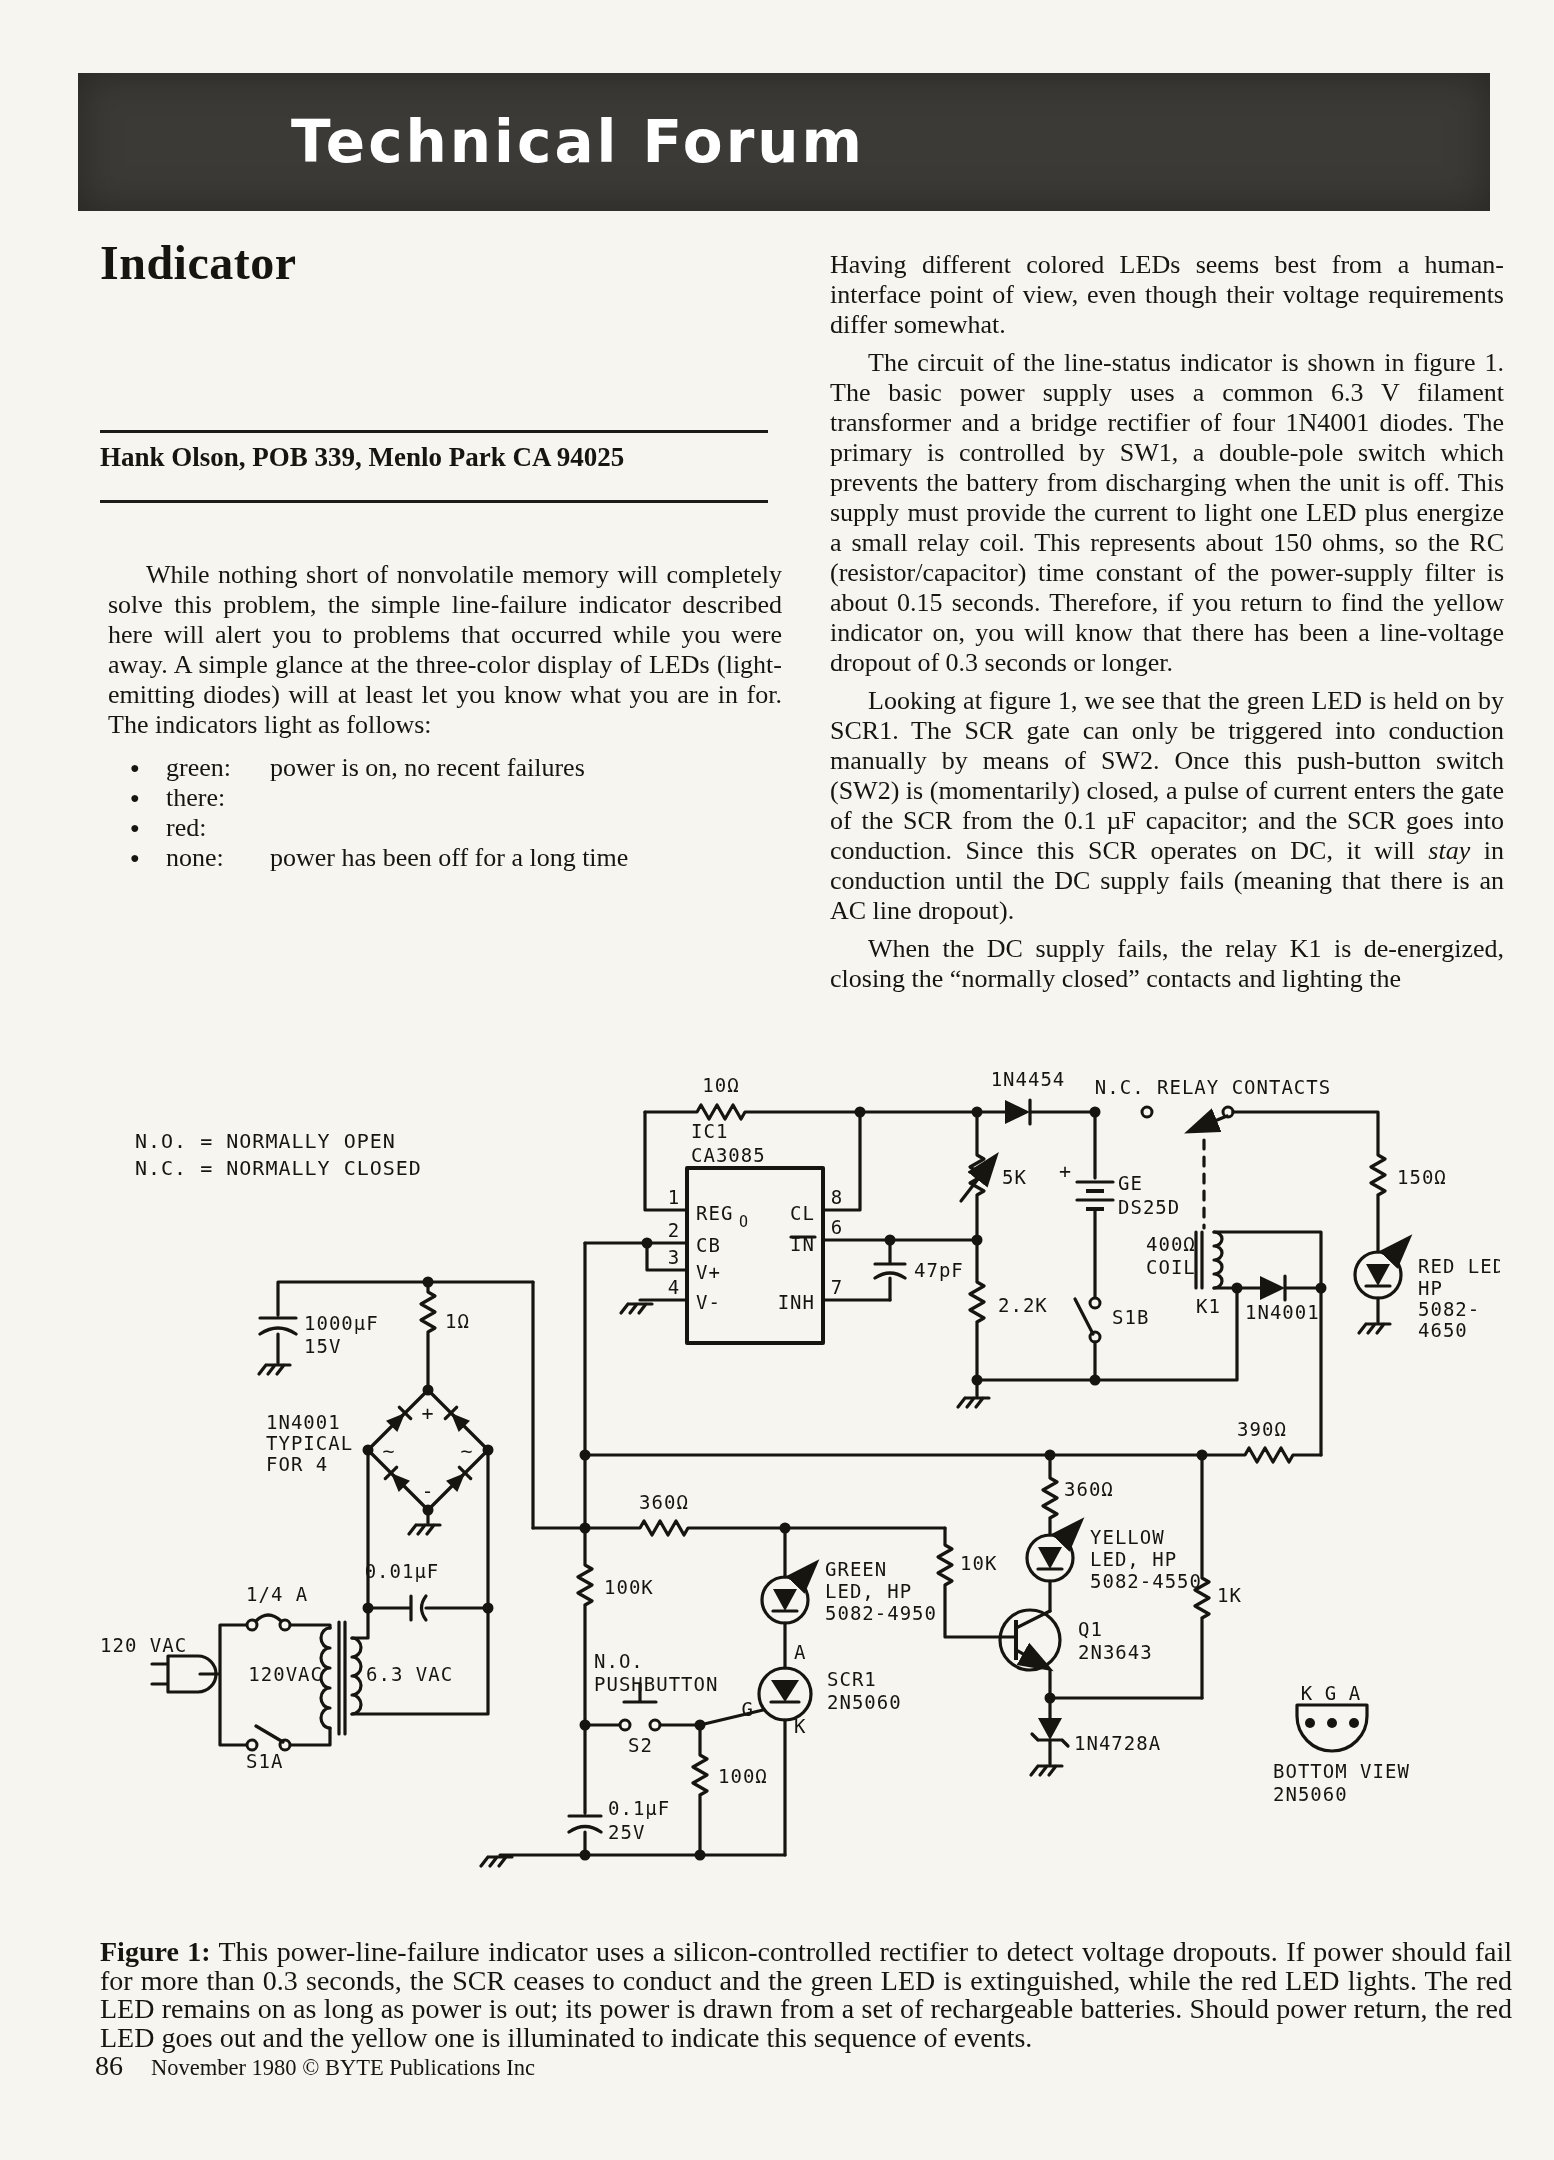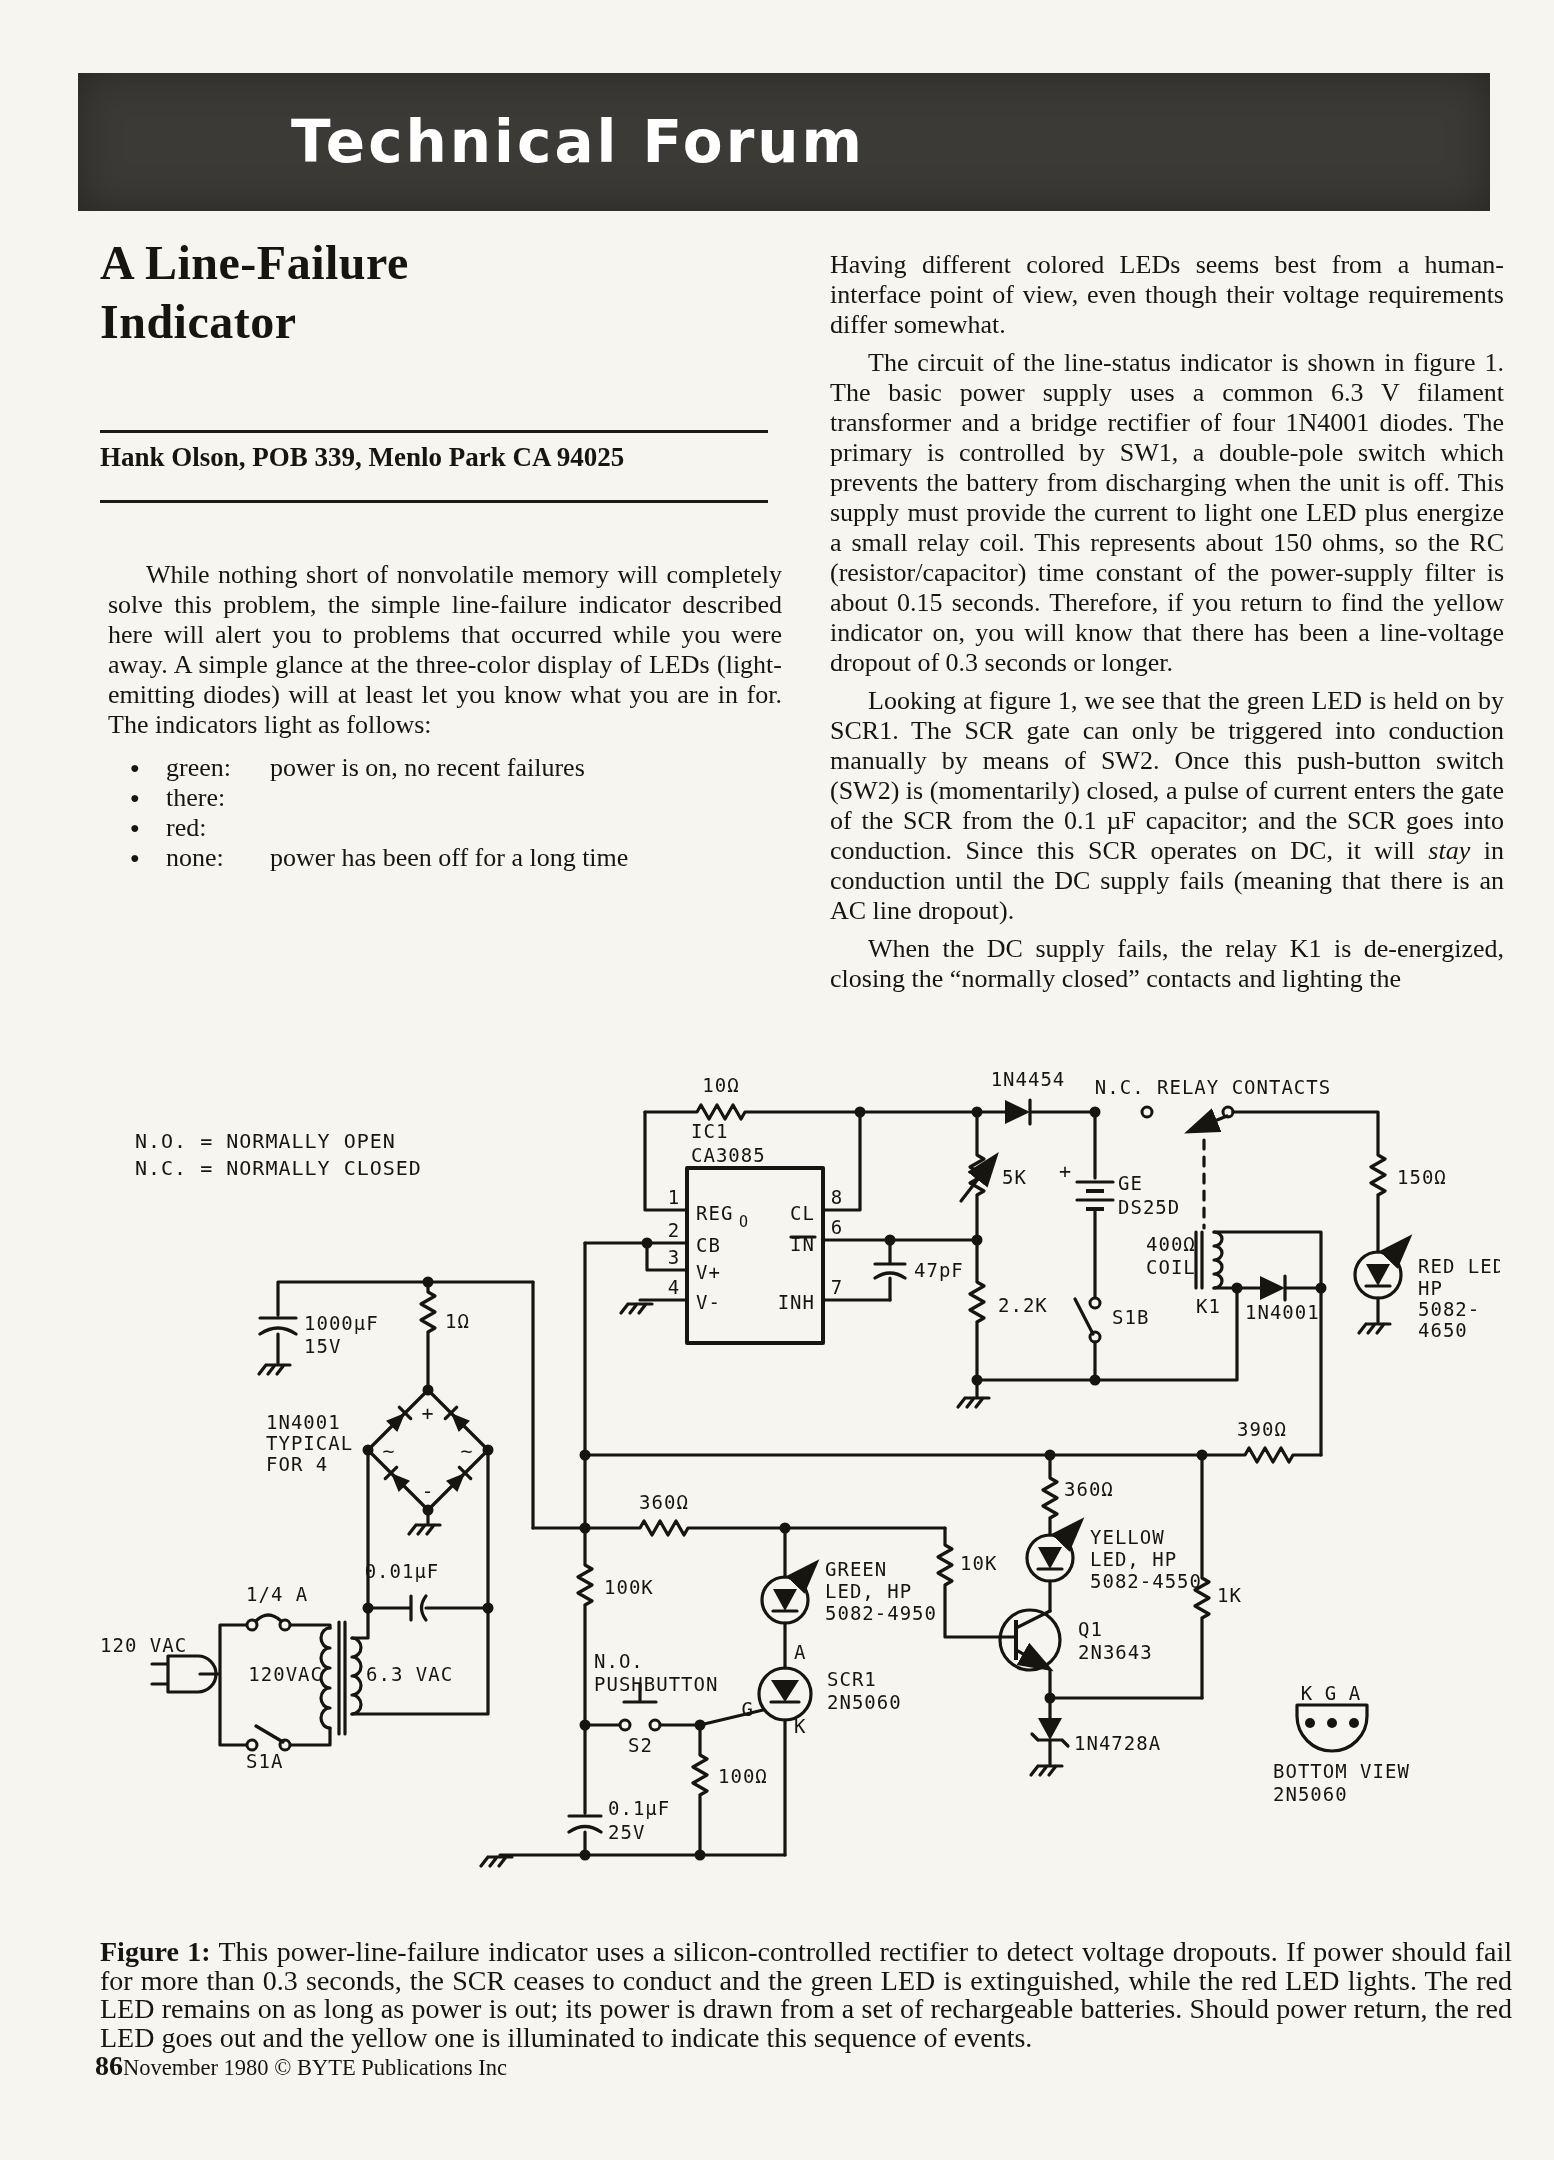--- a/index.html
+++ b/index.html
@@ -13,42 +13,41 @@
   .col p.ind{text-indent:38px}
   .col-left{left:100px;top:552px;width:690px}
   .col-right{left:822px;top:242px;width:690px}
   .bullets{margin-top:13px;margin-left:30px}
   .brow{display:grid;grid-template-columns:36px 104px 1fr;line-height:30px;text-align:left}
   .bdot{font-size:16px}
   .fig{position:absolute;left:80px;top:1060px}
   .caption{position:absolute;left:100px;top:1938px;width:1412px;font-size:28px;line-height:28.5px;text-align:justify}
   .caption .cb{font-weight:bold}
   .footer{position:absolute;left:95px;top:2050px;font-size:22.5px}
-  .footer .pg{font-weight:bold;font-size:28px;}
+  .footer .pg{font-weight:normal;font-size:28px;margin-right:28px}
   
   .w{fill:none;stroke:#16150f;stroke-width:3.2;stroke-linecap:round;stroke-linejoin:round}
   .wb{fill:none;stroke:#16150f;stroke-width:4;stroke-linejoin:round}
   .f{fill:#16150f;stroke:none}
   .oc{fill:#f6f5f0;stroke:#16150f;stroke-width:3}
   .dsh{stroke-dasharray:9 8}
   .dlab{font-family:"DejaVu Sans Mono",monospace;font-size:19px;letter-spacing:1px;fill:#16150f}
   .dlab2{font-size:20px}
   .dsm{font-size:15px}
 </style>
 </head>
 <body>
 
 <div class="page">
 
   <div class="banner">
     <div class="banner-title">Technical Forum</div>
   </div>
 
   <div class="title">
-    <div>A Line-Failure</div>
     <div>Indicator</div>
   </div>
 
   <div class="byline">Hank Olson, POB 339, Menlo Park CA 94025</div>
 
   <div class="col col-left">
     <p class="ind">While nothing short of nonvolatile memory will completely solve this problem, the simple line-failure indicator described here will alert you to problems that occurred while you were away. A simple glance at the three-color display of LEDs (light-emitting diodes) will at least let you know what you are in for. The indicators light as follows:</p>
     <div class="bullets">
       <div class="brow">
         <span class="bdot">●</span>

